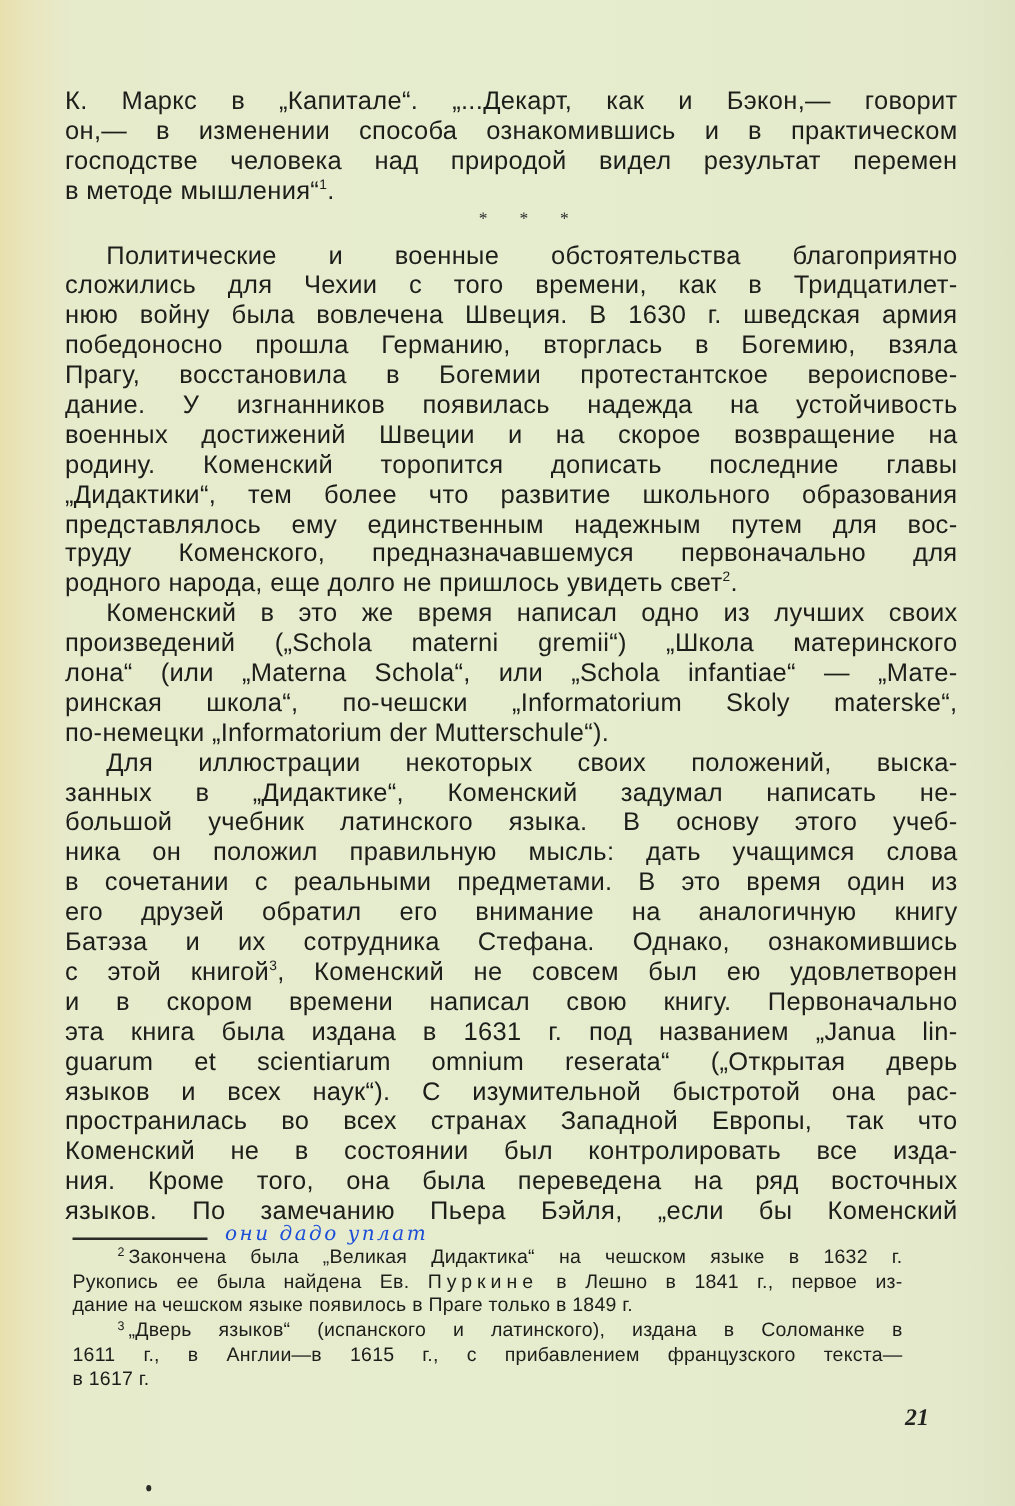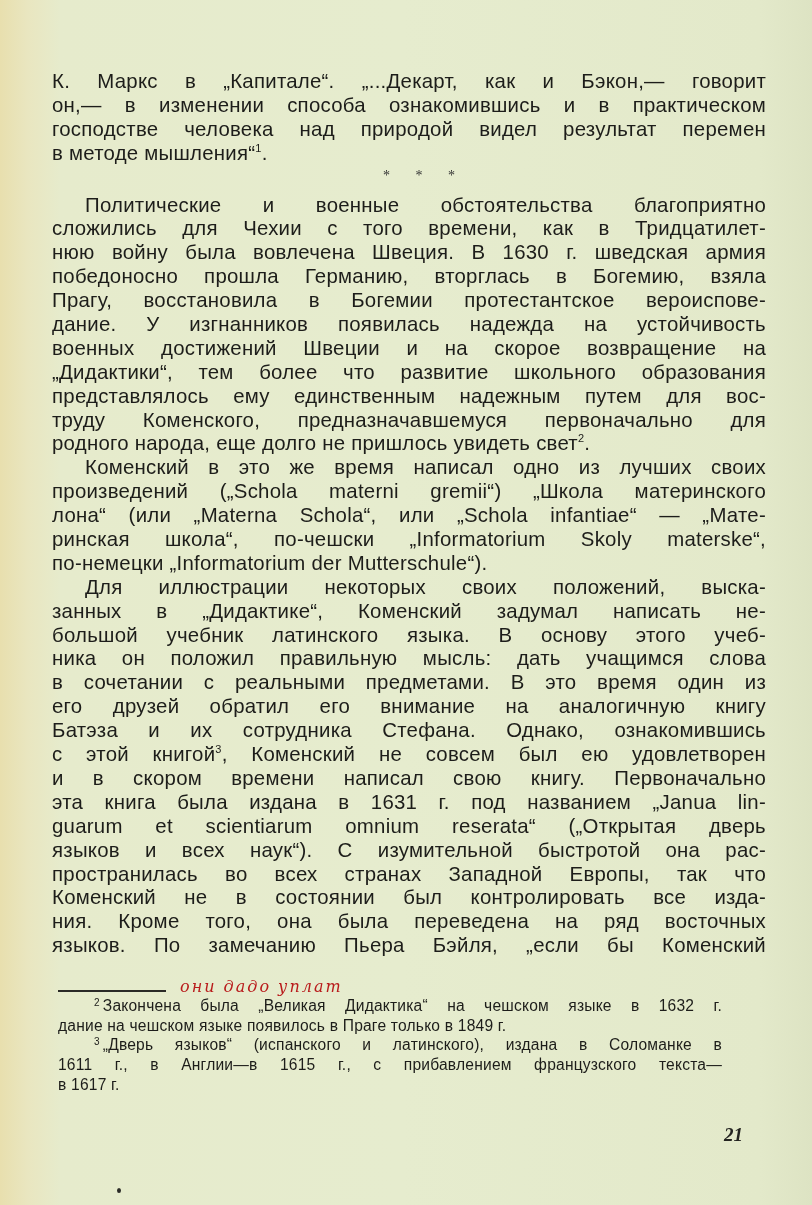--- a/index.html
+++ b/index.html
@@ -98,21 +98,21 @@
     font-weight: bold;
     font-family: "Liberation Serif", serif;
     color: #232320;
   }
   .handwriting {
     position: absolute;
     left: 180px;
     top: 977px;
     font-size: 16px;
     font-style: italic;
-    color: #b91c1c;
+    color: #1d4ed8;
     letter-spacing: 2px;
     font-family: "DejaVu Serif", serif;
   }
   .speck {
     position: absolute;
     left: 117px;
     top: 1188px;
     width: 4px;
     height: 5px;
     border-radius: 50%;
@@ -134,20 +134,21 @@
   <span class="asterisks">* * *</span>
 
   <div>
     <span class="line indent">Политические и военные обстоятельства благоприятно</span>
     <span class="line">сложились для Чехии с того времени, как в Тридцатилет-</span>
     <span class="line">нюю войну была вовлечена Швеция. В 1630 г. шведская армия</span>
     <span class="line">победоносно прошла Германию, вторглась в Богемию, взяла</span>
     <span class="line">Прагу, восстановила в Богемии протестантское вероиспове-</span>
     <span class="line">дание. У изгнанников появилась надежда на устойчивость</span>
     <span class="line">военных достижений Швеции и на скорое возвращение на</span>
+    <span class="line">родину. Коменский торопится дописать последние главы</span>
     <span class="line">„Дидактики“, тем более что развитие школьного образования</span>
     <span class="line">представлялось ему единственным надежным путем для вос-</span>
     <span class="line">труду Коменского, предназначавшемуся первоначально для</span>
     <span class="line last"><span>родного народа, еще долго не пришлось увидеть свет</span><sup>2</sup><span>.</span></span>
   </div>
 
   <div>
     <span class="line indent">Коменский в это же время написал одно из лучших своих</span>
     <span class="line">произведений („Schola materni gremii“) „Школа материнского</span>
     <span class="line">лона“ (или „Materna Schola“, или „Schola infantiae“ — „Мате-</span>
@@ -175,20 +176,21 @@
   </div>
 </div>
 
 <span class="handwriting">они дадо уплат</span>
 
 <div class="rule"></div>
 
 <div class="footnotes">
   <div>
     <span class="fn-line indent"><span class="fn-sup">2</span><span>Закончена была „Великая Дидактика“ на чешском языке в 1632 г.</span></span>
+    <span class="fn-line"><span>Рукопись ее была найдена Ев.</span> <span class="spaced">Пуркине</span> <span>в Лешно в 1841 г., первое из-</span></span>
     <span class="fn-line last">дание на чешском языке появилось в Праге только в 1849 г.</span>
   </div>
   <div>
     <span class="fn-line indent"><span class="fn-sup">3</span><span>„Дверь языков“ (испанского и латинского), издана в Соломанке в</span></span>
     <span class="fn-line">1611 г., в Англии—в 1615 г., с прибавлением французского текста—</span>
     <span class="fn-line last">в 1617 г.</span>
   </div>
 </div>
 
 <span class="page-number">21</span>

